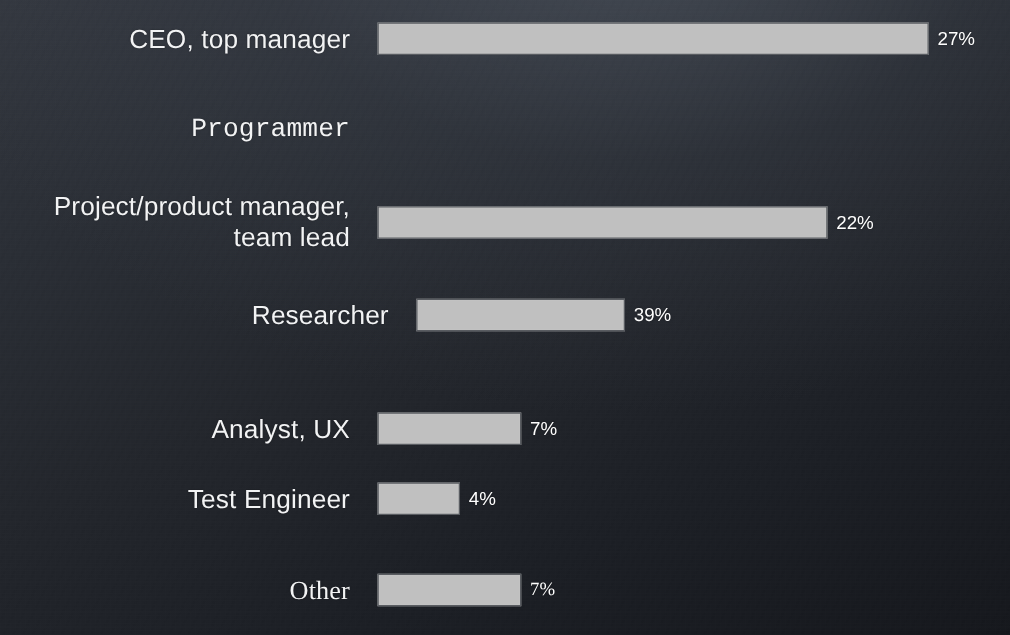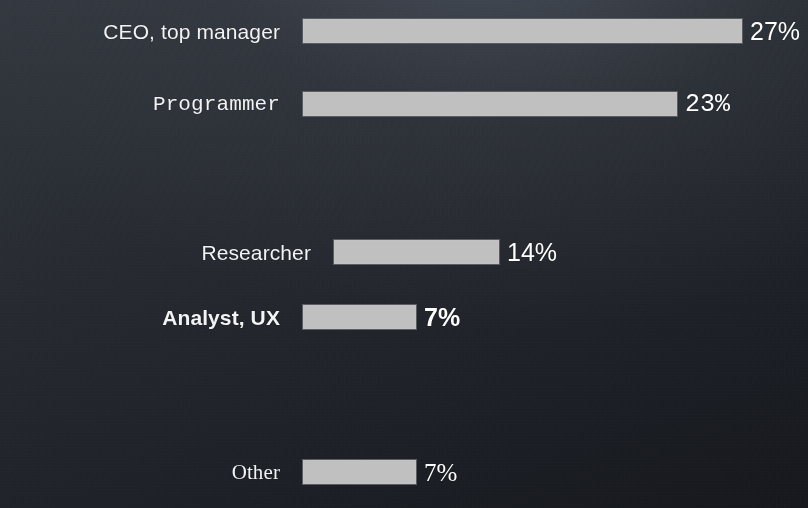--- a/index.html
+++ b/index.html
@@ -74,21 +74,21 @@
     height: 26px;
     box-sizing: border-box;
     background: #c0c0c0;
     border: 1px solid #595c61;
     box-shadow: inset 0 0 0 1px rgba(255,255,255,0.04);
   }
 
   .value-label {
     margin-left: 7px;
     color: #ffffff;
-    font-size: 25px;
+    font-size: 15px;
     line-height: 25px;
     white-space: nowrap;
     text-shadow: 0 0 1px rgba(0,0,0,0.5);
   }
 </style>
 </head>
 <body>
 
 <div id="chart-root">
   <div id="bg-texture"></div>
@@ -96,43 +96,54 @@
   <div class="bar-row" style="top:17px;">
     <div class="cat-label">CEO, top manager</div>
     <div class="bar-wrap">
       <div class="bar" style="width:441px;"></div>
       <div class="value-label">27%</div>
     </div>
   </div>
 
   <div class="bar-row" style="top:90px;font-family:Liberation Mono, monospace;">
     <div class="cat-label">Programmer</div>
+  </div>
+
+  <div class="bar-row" style="top:164px;">
+    <div class="cat-label">Project/product manager,
+team lead</div>
     <div class="bar-wrap">
-      <div class="bar" style="width:376px;"></div>
-      <div class="value-label">23%</div>
+      <div class="bar" style="width:360px;"></div>
+      <div class="value-label">22%</div>
     </div>
   </div>
-
 
   <div class="bar-row" style="top:238px;margin-left:31px;">
     <div class="cat-label">Researcher</div>
     <div class="bar-wrap">
       <div class="bar" style="width:167px;"></div>
-      <div class="value-label">14%</div>
+      <div class="value-label">39%</div>
     </div>
   </div>
 
-  <div class="bar-row" style="top:303px;font-weight:bold;">
+  <div class="bar-row" style="top:329px;">
     <div class="cat-label">Analyst, UX</div>
     <div class="bar-wrap">
       <div class="bar" style="width:115px;"></div>
       <div class="value-label">7%</div>
     </div>
   </div>
 
+  <div class="bar-row" style="top:385px;">
+    <div class="cat-label">Test Engineer</div>
+    <div class="bar-wrap">
+      <div class="bar" style="width:66px;"></div>
+      <div class="value-label">4%</div>
+    </div>
+  </div>
 
   <div class="bar-row" style="top:458px;font-family:Liberation Serif, serif;">
     <div class="cat-label">Other</div>
     <div class="bar-wrap">
       <div class="bar" style="width:115px;"></div>
       <div class="value-label">7%</div>
     </div>
   </div>
 </div>
 

